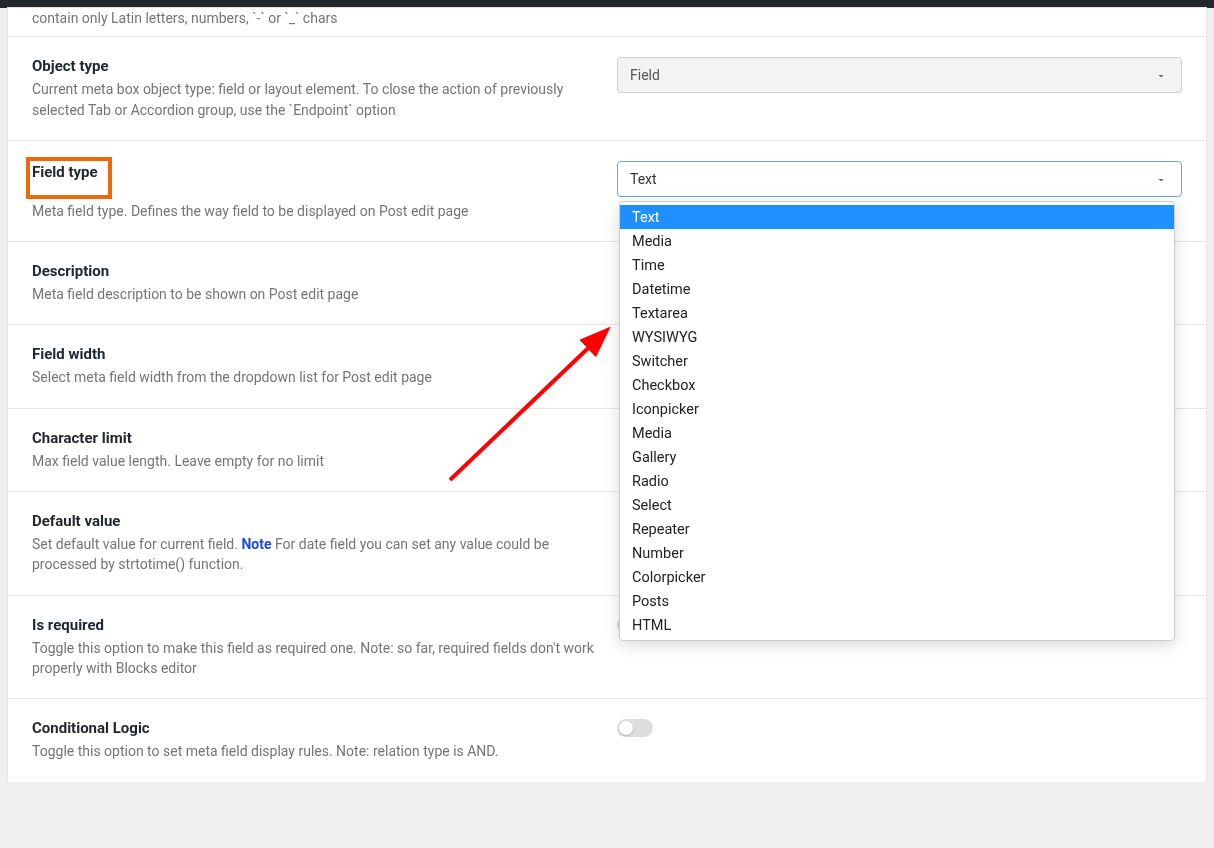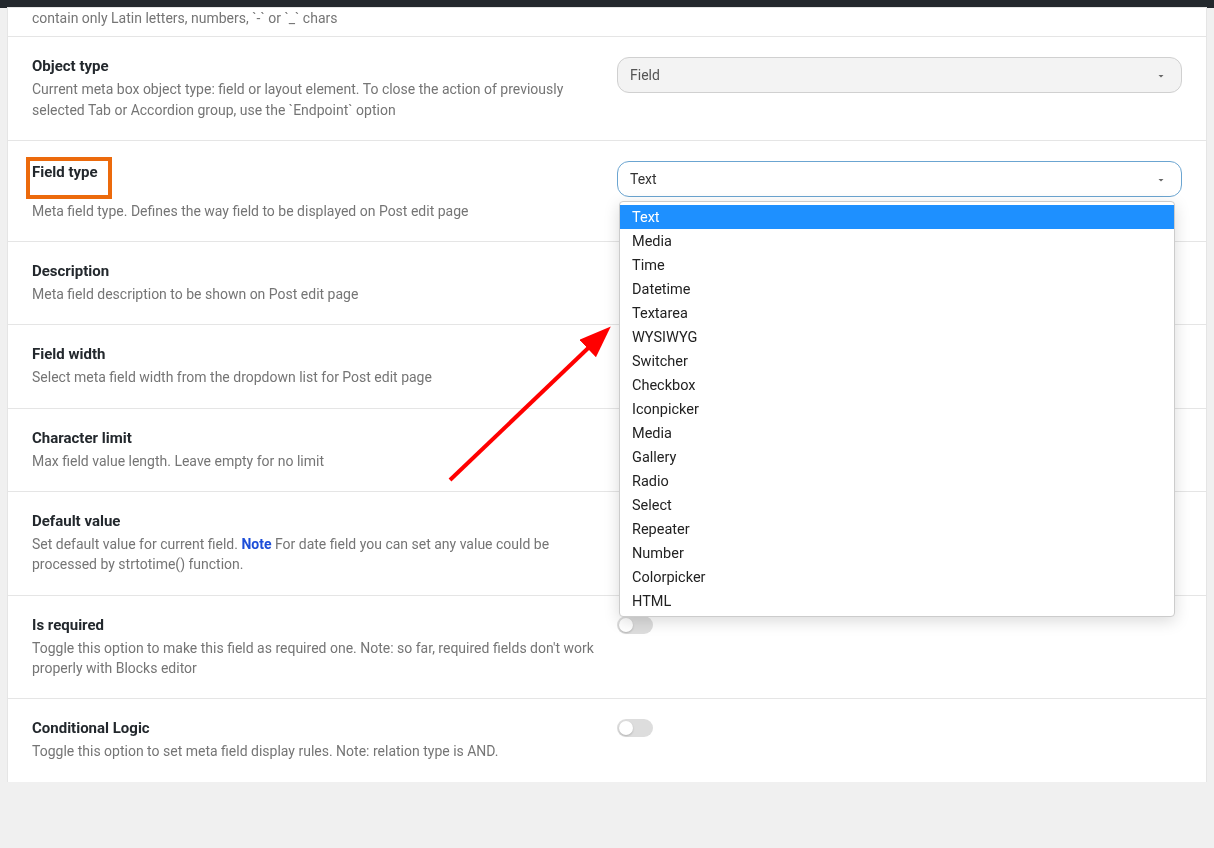--- a/index.html
+++ b/index.html
@@ -60,21 +60,21 @@
       display: inline-block;
       border: 4px solid #ec6a0c;
       padding: 2px 10px 3px 2px;
       margin-left: -6px;
       margin-top: -4px;
       margin-bottom: 0;
     }
     .select-control {
       position: relative;
       border: 1px solid #d0d0d0;
-      border-radius: 12px;
+      border-radius: 4px;
       background: #f3f3f3;
       padding: 9px 36px 9px 12px;
       font-size: 14px;
       color: #555;
       cursor: pointer;
       display: flex;
       align-items: center;
       justify-content: space-between;
     }
     .select-control.active {
@@ -276,20 +276,21 @@
       <div class="dropdown-item">Switcher</div>
       <div class="dropdown-item">Checkbox</div>
       <div class="dropdown-item">Iconpicker</div>
       <div class="dropdown-item">Media</div>
       <div class="dropdown-item">Gallery</div>
       <div class="dropdown-item">Radio</div>
       <div class="dropdown-item">Select</div>
       <div class="dropdown-item">Repeater</div>
       <div class="dropdown-item">Number</div>
       <div class="dropdown-item">Colorpicker</div>
+      <div class="dropdown-item">Posts</div>
       <div class="dropdown-item">HTML</div>
     </div>
 
   <div class="arrow-annotation">
     <svg width="190" height="180">
       <defs>
         <marker id="ahead" markerWidth="8" markerHeight="8" refX="6" refY="3" orient="auto">
           <polygon points="0 0, 8 3, 0 6" fill="#ff0000"></polygon>
         </marker>
       </defs>

